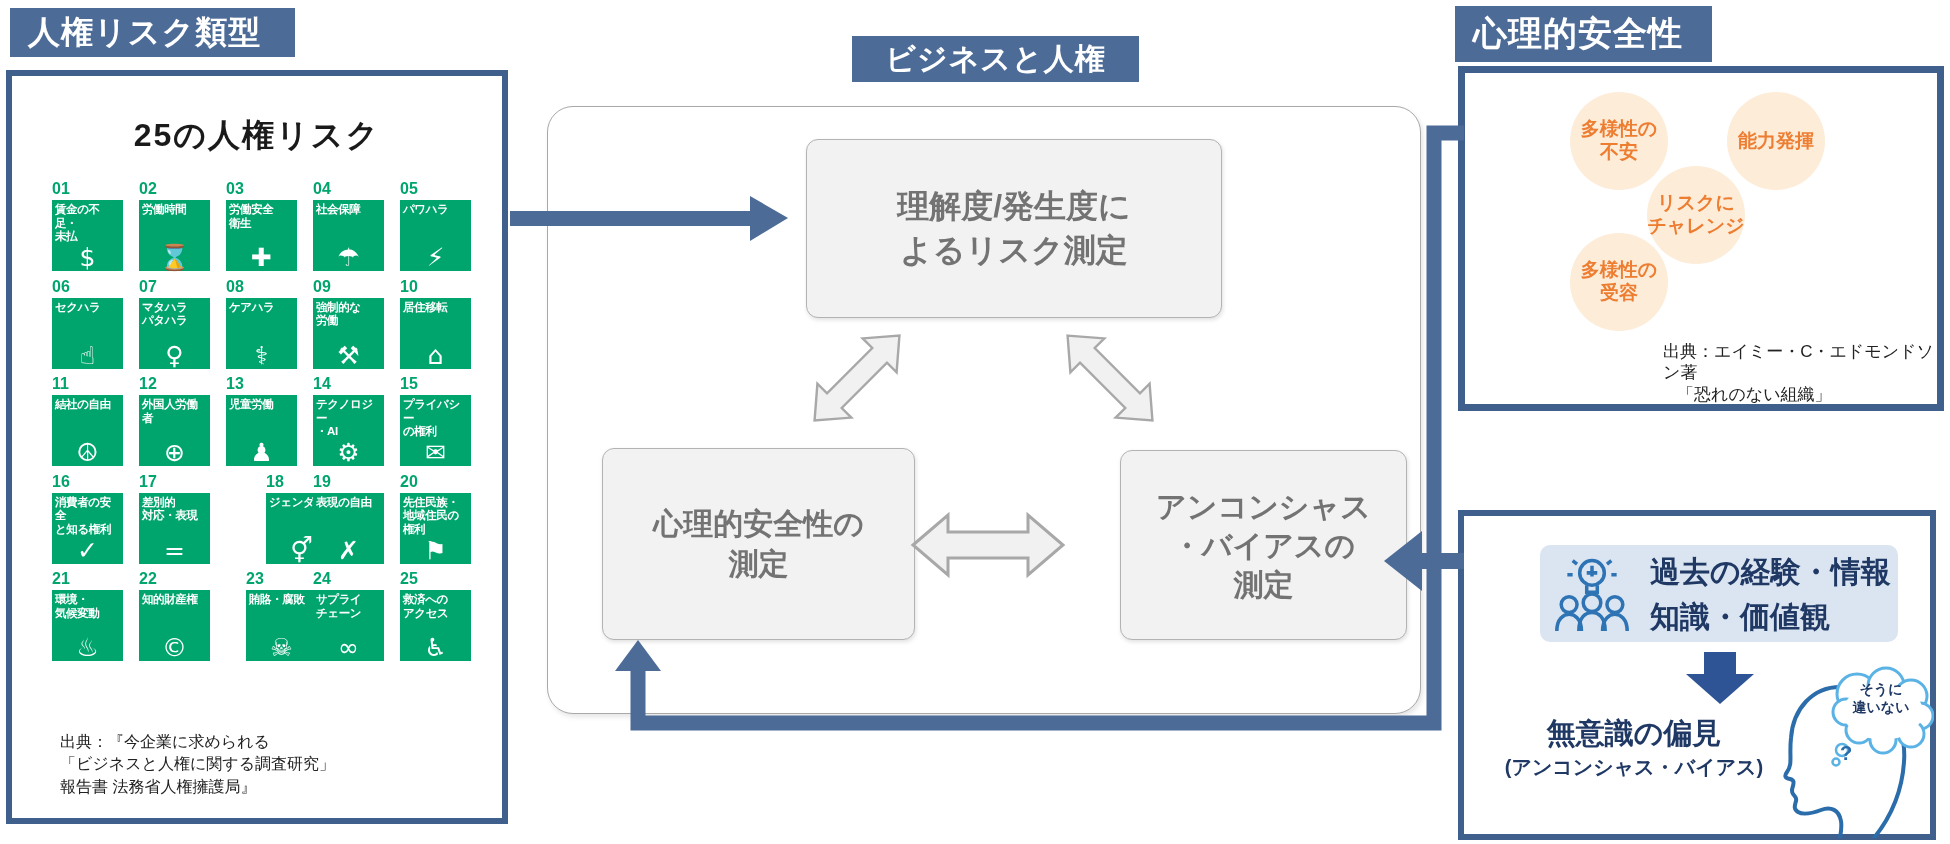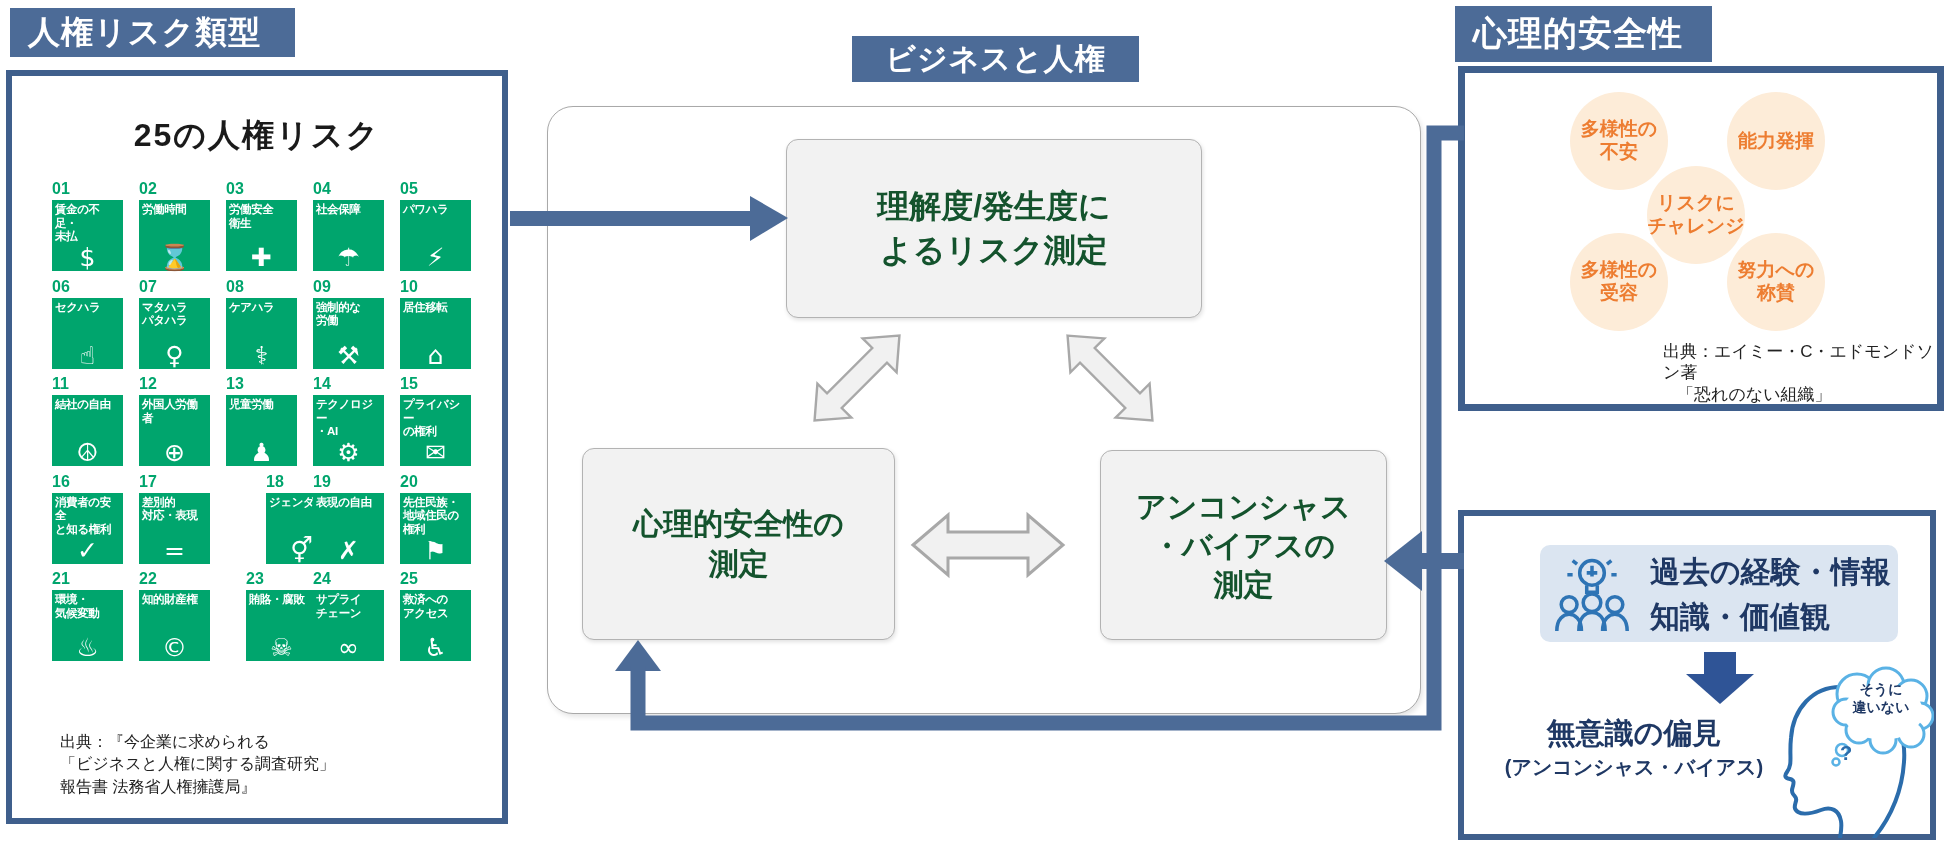--- a/index.html
+++ b/index.html
@@ -4,21 +4,21 @@
 <style>
   html,body{margin:0;padding:0;background:#fff;}
   #canvas{position:relative;width:1950px;height:844px;background:#fff;overflow:hidden;
           font-family:"Liberation Sans","DejaVu Sans",sans-serif;}
   .pre{white-space:pre-line;}
   .hdr{position:absolute;display:flex;align-items:center;background:#4c6b97;color:#fff;
        font-weight:bold;padding:0 18px;box-sizing:border-box;letter-spacing:1px;}
   .panel{position:absolute;background:#fff;border:6px solid #3f5f8c;box-sizing:border-box;}
   .gbox{position:absolute;background:#f2f2f2;border:1.5px solid #b3b3b3;border-radius:12px;
         display:flex;align-items:center;justify-content:center;text-align:center;
-        color:#14532d;font-weight:bold;box-shadow:1px 2px 4px rgba(0,0,0,.12);}
+        color:#737373;font-weight:bold;box-shadow:1px 2px 4px rgba(0,0,0,.12);margin-left:20px;}
   .container-round{position:absolute;background:#fff;border:1.5px solid #a9a9a9;border-radius:26px;
         box-shadow:2px 3px 5px rgba(0,0,0,.10);}
   
   .risk-cell{position:absolute;width:71px;}
   .risk-num{color:#00a56d;font-weight:bold;font-size:16px;line-height:1;margin-bottom:3px;}
   .risk-tile{position:relative;width:71px;height:71px;background:#00a56d;box-sizing:border-box;}
   .risk-label{color:#fff;font-weight:bold;font-size:11.5px;line-height:1.18;padding:3px 3px;
               letter-spacing:-0.4px;white-space:pre-line;}
   .risk-glyph{position:absolute;bottom:1px;left:0;right:0;text-align:center;color:#fff;
               font-size:25px;line-height:1;font-family:"DejaVu Sans",sans-serif;}
@@ -262,22 +262,20 @@
 
   <div class="panel z2" style="left:1458px;top:66px;width:486px;height:345px;border-width:7px;">
     <div id="psych-circles" style="position:absolute;left:0;top:0;width:100%;height:100%;">
         <div class="pcircle pre" style="left: 105px; top: 19px;">多様性の
 不安</div>
         <div class="pcircle pre" style="left: 262px; top: 19px;">能力発揮</div>
         <div class="pcircle pre" style="left: 182px; top: 93px;">リスクに
 チャレンジ</div>
         <div class="pcircle pre" style="left: 105px; top: 160px;">多様性の
 受容</div>
-        <div class="pcircle pre" style="left: 262px; top: 160px;">努力への
-称賛</div>
       </div>
     <div style="position:absolute;left:198px;top:268px;color:#222;font-size:17px;line-height:1.25;">
       <div>出典：エイミー・C・エドモンドソン著</div>
       <div style="margin-left:14px;">「恐れのない組織」</div>
     </div>
   </div>
 
 
   <div class="panel z2" style="left:1458px;top:510px;width:478px;height:330px;">
 

